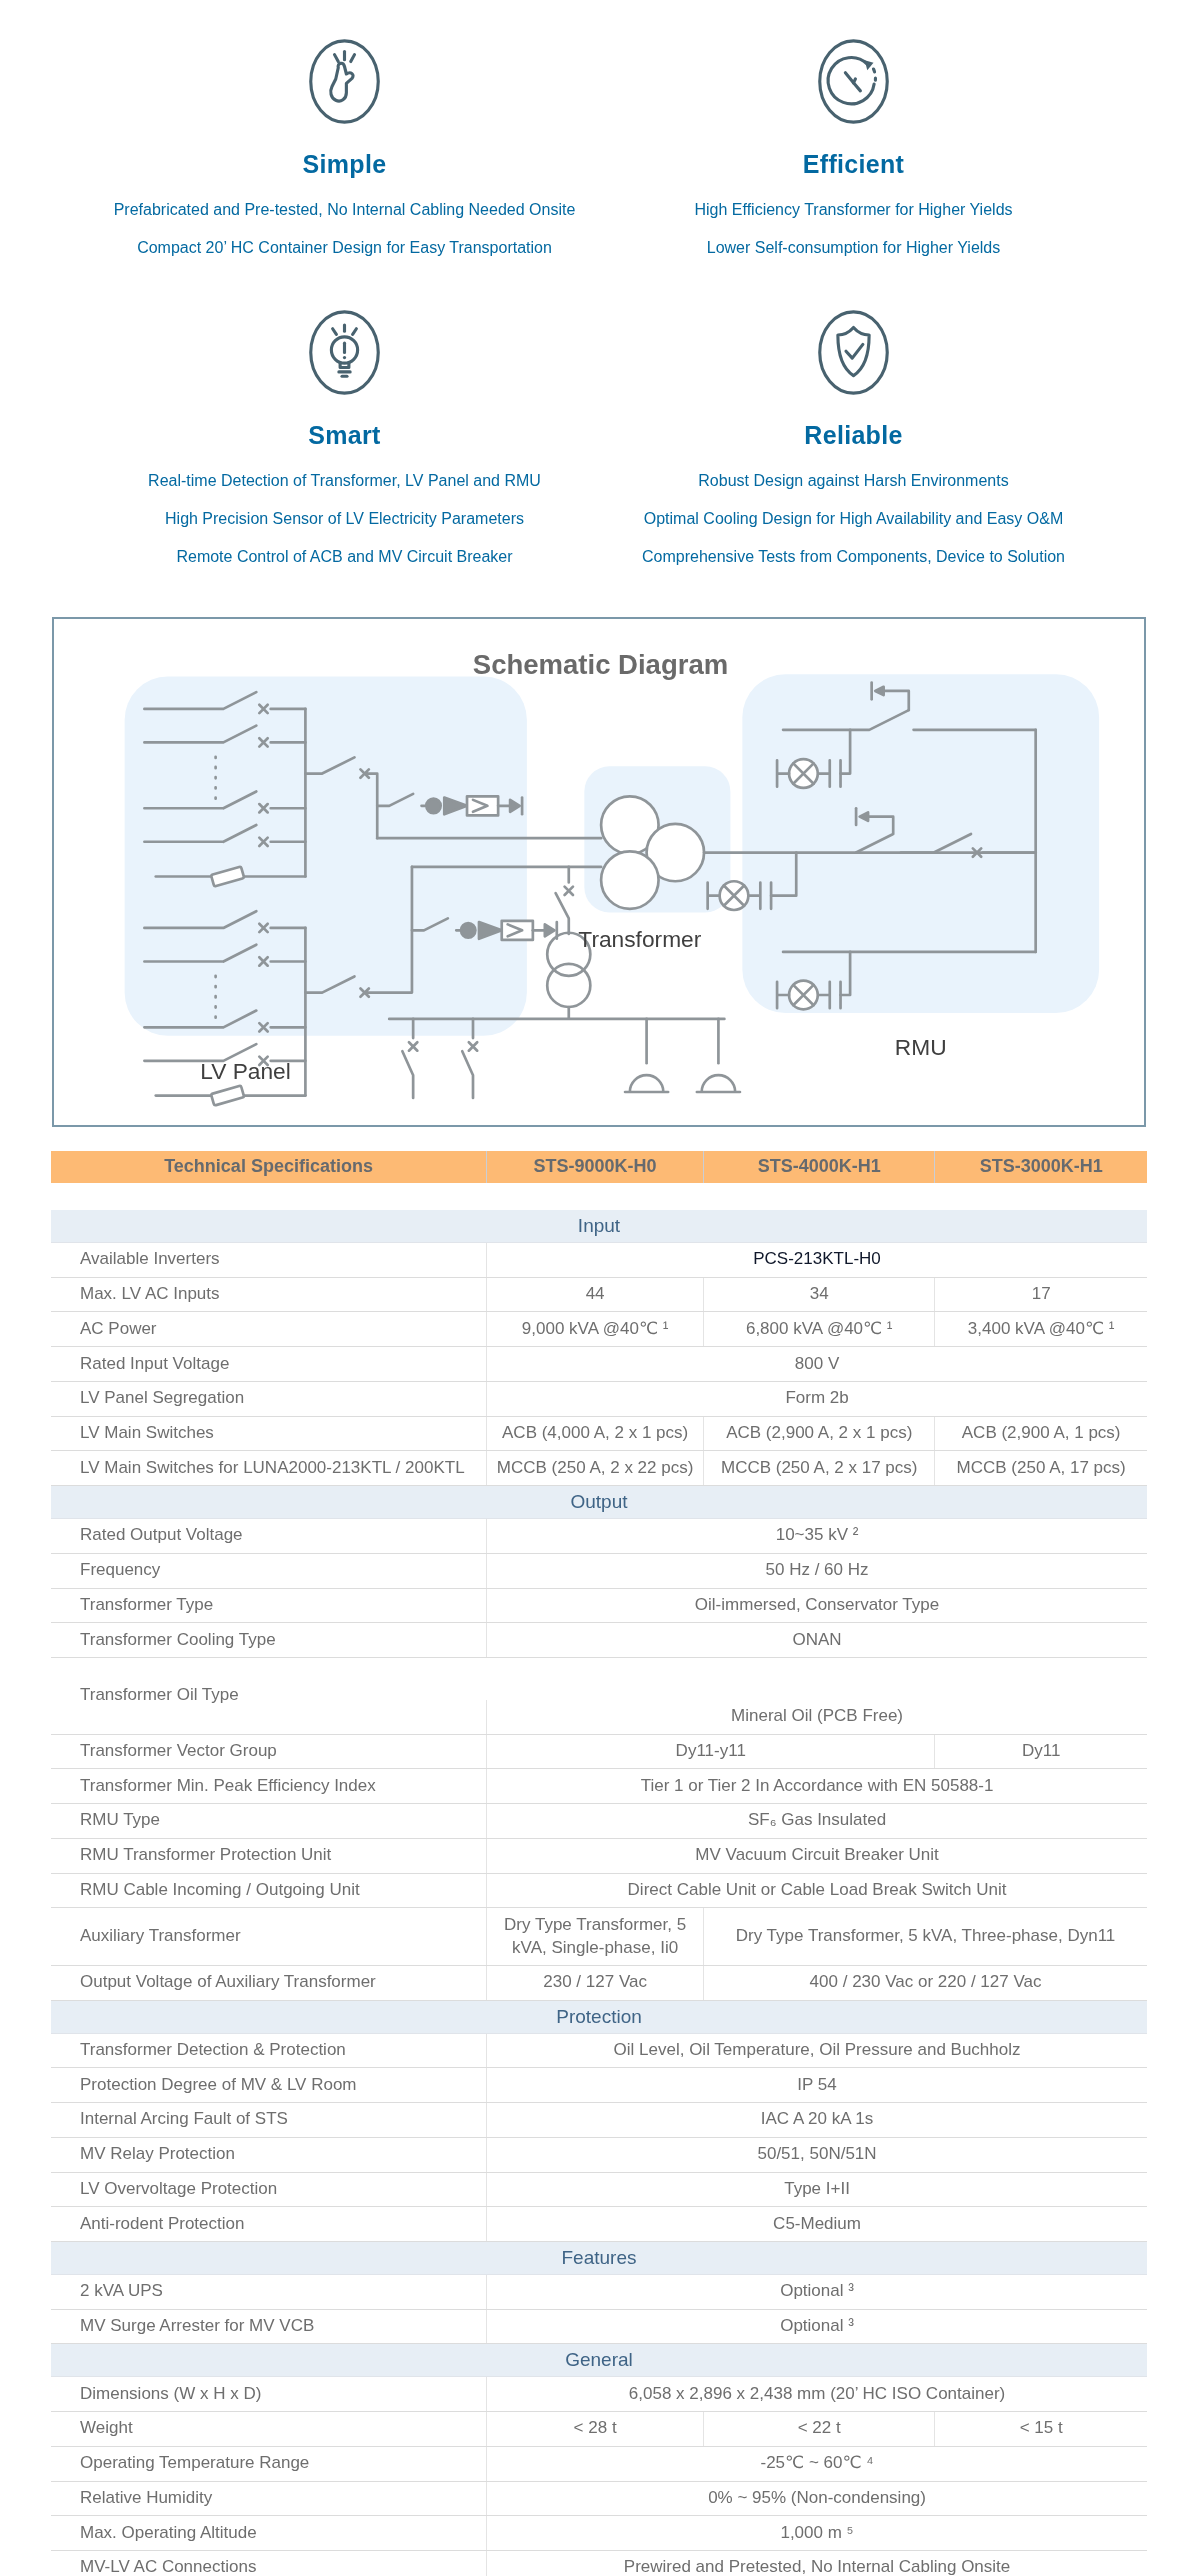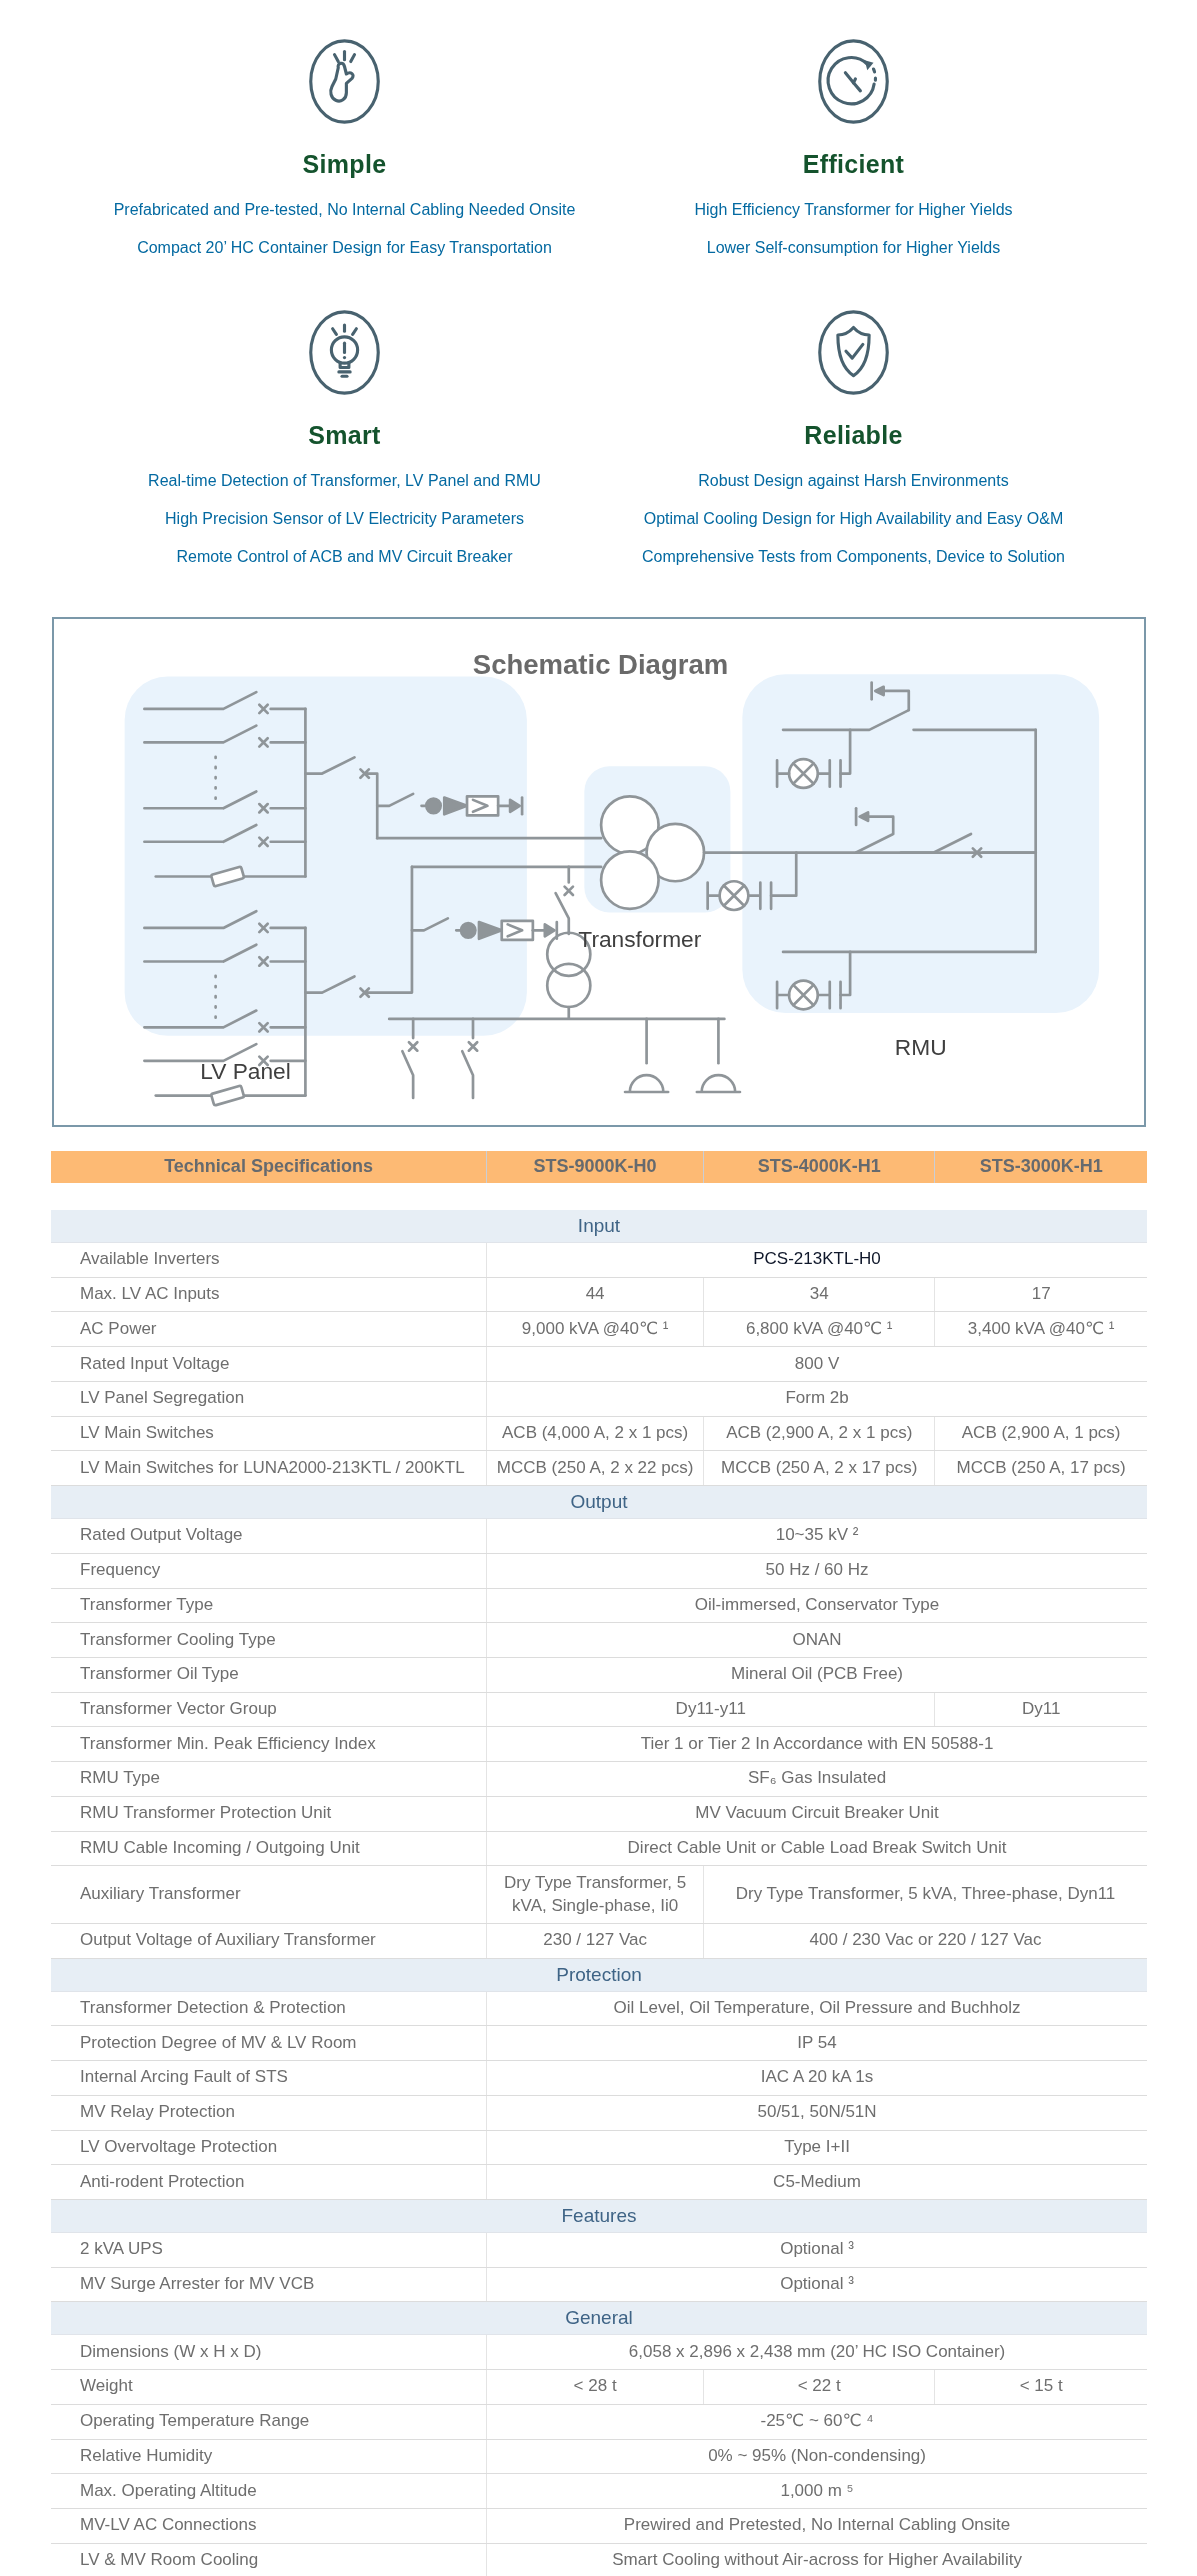--- a/index.html
+++ b/index.html
@@ -4,21 +4,21 @@
 <style>
   html,body{margin:0;padding:0;background:#ffffff;}
   body{width:1198px;font-family:"Liberation Sans","DejaVu Sans",sans-serif;color:#6e6e6e;}
   .page{width:1198px;min-height:2576px;background:#fff;overflow:hidden;}
 
   
   .features{display:grid;grid-template-columns:1fr 1fr;padding:37px 90px 0 90px;row-gap:35px;}
   .feature{text-align:center;}
   .feature .icon-wrap{height:96px;display:flex;align-items:flex-start;justify-content:center;}
   .feature svg{display:block;}
-  .feature h3{margin:17px 0 18px 0;font-size:25px;font-weight:bold;color:#14532d;letter-spacing:0.3px;}
+  .feature h3{margin:17px 0 18px 0;font-size:25px;font-weight:bold;color:#0369a1;letter-spacing:0.3px;}
   .feature p{margin:12px;font-size:16px;line-height:1.62;color:#0369a1;}
 
   
   .schematic-box{margin:35px 52px 0 52px;border:2.4px solid #7b98a9;height:506px;position:relative;background:#fff;}
   .schematic-box svg{position:absolute;left:0;top:0;}
 
   
   .spec-table{margin:24px 51px 0 51px;}
   .t-head{display:grid;grid-template-columns:39.7% 19.8% 21.1% 19.4%;background:#fdba74;height:32px;}
   .t-head .hcell{display:flex;align-items:center;justify-content:center;font-size:18px;font-weight:bold;color:#666a6e;}
@@ -295,21 +295,21 @@
         <div class="t-row">
           <div class="cell lbl">Transformer Type</div>
           <div class="cell val" style="grid-column: span 3;">Oil-immersed, Conservator Type</div>
         </div>
         <div class="t-row">
           <div class="cell lbl">Transformer Cooling Type</div>
           <div class="cell val" style="grid-column: span 3;">ONAN</div>
         </div>
         <div class="t-row">
           <div class="cell lbl">Transformer Oil Type</div>
-          <div class="cell val" style="grid-column: span 3;">Mineral Oil (PCB Free)</div>
+          <div class="cell val" style="grid-column: span 3; margin-top: 42px;">Mineral Oil (PCB Free)</div>
         </div>
         <div class="t-row">
           <div class="cell lbl">Transformer Vector Group</div>
           <div class="cell val" style="grid-column: span 2;">Dy11-y11</div>
           <div class="cell val">Dy11</div>
         </div>
         <div class="t-row">
           <div class="cell lbl">Transformer Min. Peak Efficiency Index</div>
           <div class="cell val" style="grid-column: span 3;">Tier 1 or Tier 2 In Accordance with EN 50588-1</div>
         </div>

